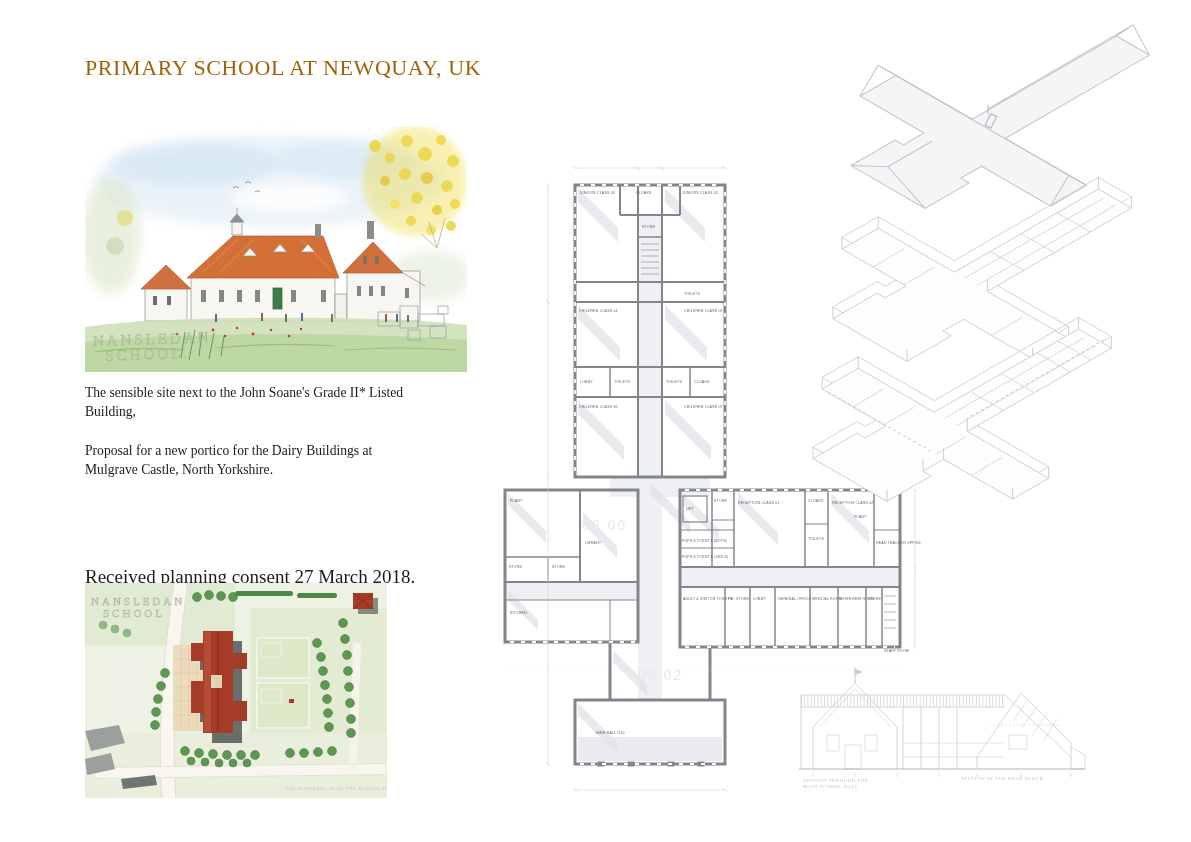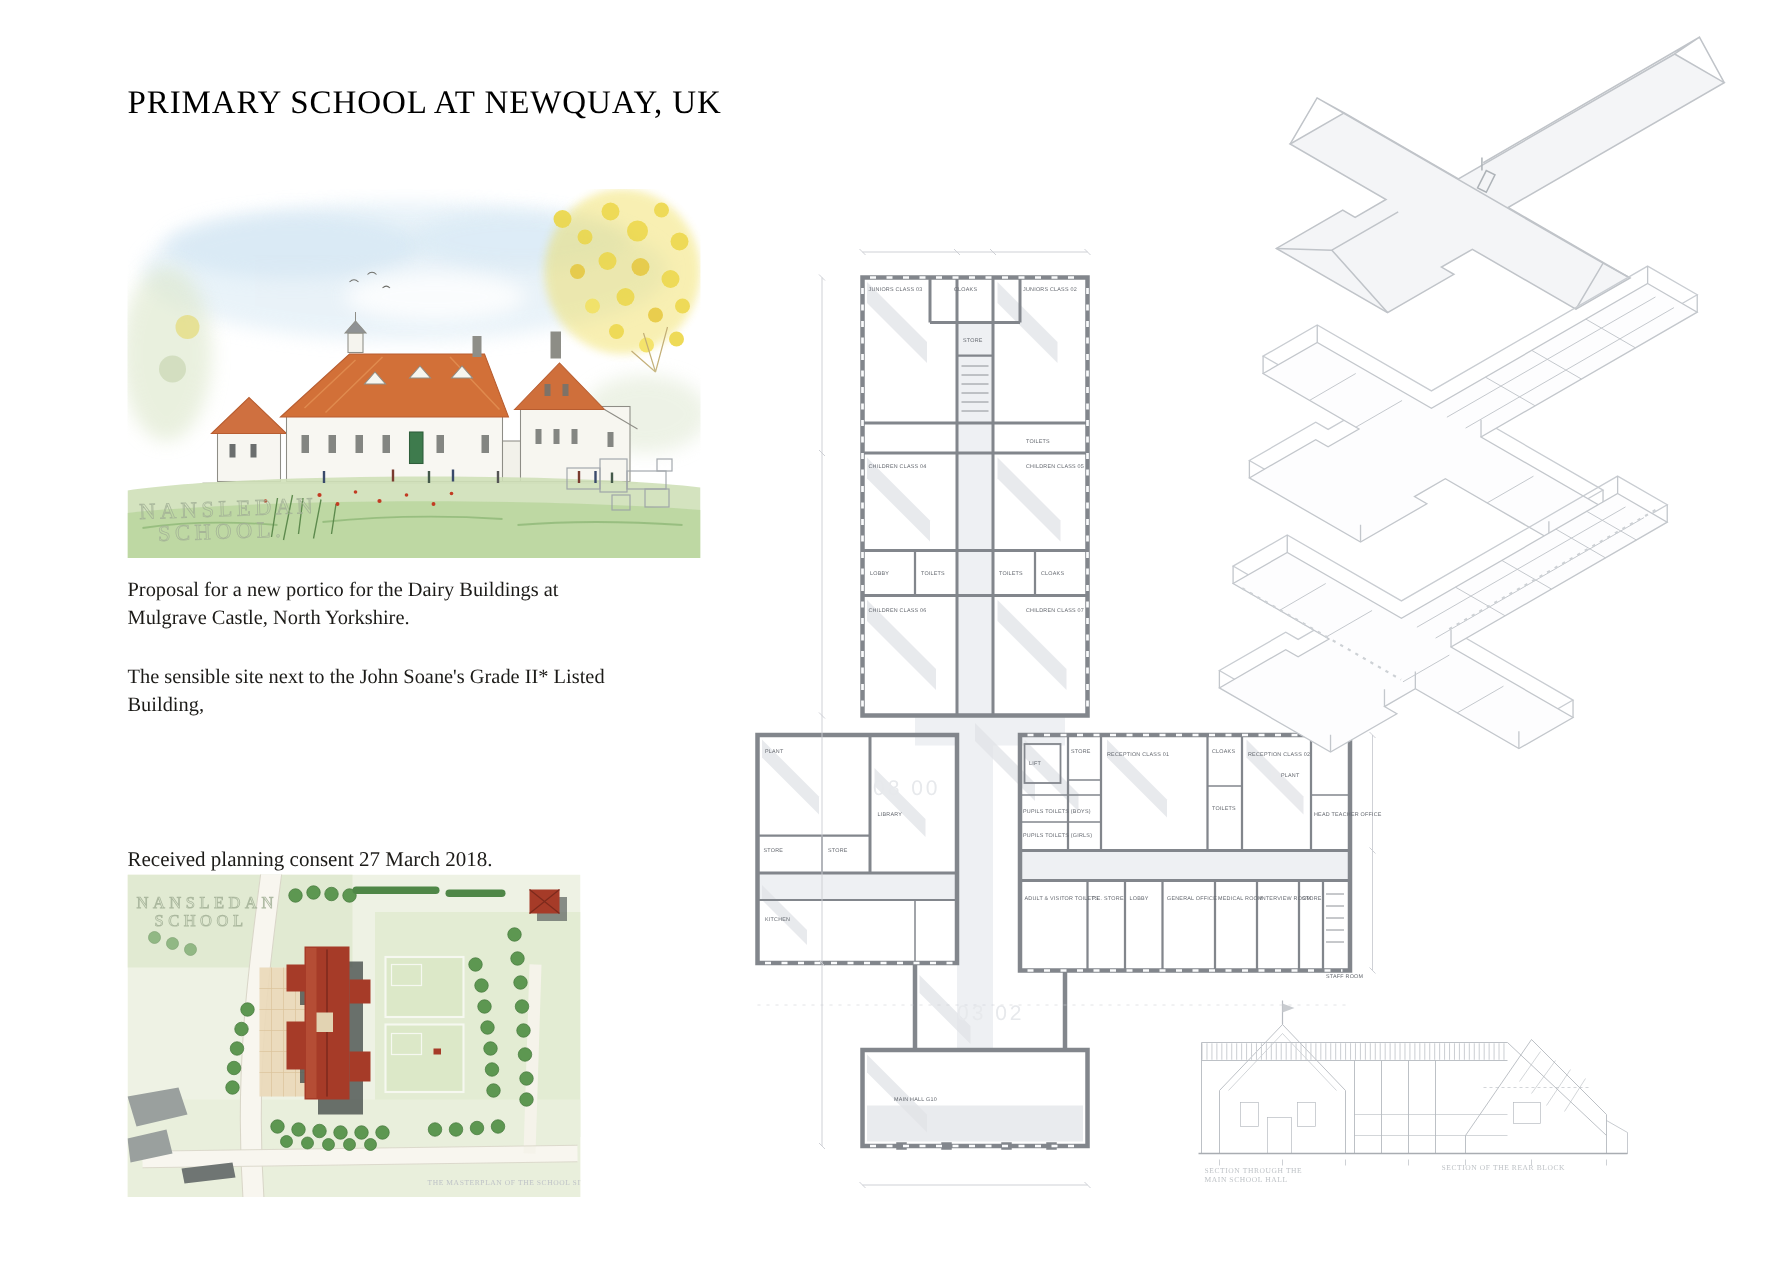--- a/index.html
+++ b/index.html
@@ -1,21 +1,21 @@
 <!DOCTYPE html>
 <html><head>
 <meta charset="utf-8">
 <style>
   html,body{margin:0;padding:0;background:#ffffff;}
   .page{position:relative;width:1191px;height:842px;background:#ffffff;overflow:hidden;
         font-family:"Liberation Serif",serif;color:#1d1c19;}
-  .board-title{position:absolute;left:85px;top:55px;font-size:22px;letter-spacing:.6px;color:#000000;}
+  .board-title{position:absolute;left:85px;top:55px;font-size:22px;letter-spacing:.6px;color:#a16207;}
   .intro{position:absolute;left:85px;top:383px;width:324px;font-size:13.6px;line-height:1.42;color:#1c1b18;}
   .intro p{margin:0 0 19px 0;white-space:pre-wrap;}
-  .consent{position:absolute;left:85px;top:566px;font-size:14px;color:#1c1b18;}
+  .consent{position:absolute;left:85px;top:566px;font-size:19px;color:#1c1b18;}
   svg{position:absolute;display:block;}
   svg text{user-select:none;}
   .plan-label{font-family:"Liberation Sans",sans-serif;font-size:3.6px;fill:#63676e;letter-spacing:.15px;}
   .ghost{font-family:"Liberation Sans",sans-serif;font-size:14px;fill:#e7e9ec;letter-spacing:2px;}
   .wm{font-family:"Liberation Serif",serif;fill:none;stroke:#a2b096;stroke-width:.55;letter-spacing:3px;opacity:.85;}
   .cap{font-family:"Liberation Serif",serif;font-size:5px;fill:#bfc3c7;letter-spacing:.4px;}
 </style>
 </head>
 <body>
 
@@ -145,22 +145,22 @@
       <rect x="0" y="8" width="22" height="14"></rect>
         <rect x="22" y="2" width="18" height="22"></rect>
       <rect x="40" y="10" width="26" height="12"></rect>
         <rect x="52" y="22" width="16" height="12"></rect>
       <rect x="30" y="26" width="12" height="10"></rect>
         <rect x="60" y="2" width="10" height="8"></rect>
     </g>
   </svg>
 
   <div class="intro">
+    <p>The sensible site next to the John Soane's Grade II* Listed Building,</p>
     <p>Proposal for a new portico for the Dairy Buildings at Mulgrave Castle, North Yorkshire.</p>
-    <p>The sensible site next to the John Soane's Grade II* Listed Building,</p>
   </div>
   <div class="consent">Received planning consent 27 March 2018.</div>
 
   <svg style="left:85px;top:583px;" width="302" height="215" viewBox="0 0 302 215">
     <rect width="302" height="215" fill="#eef2e4"></rect>
     <rect x="0" y="0" width="150" height="62" fill="#dfe9cf" opacity=".9"></rect>
     <rect x="165" y="25" width="137" height="150" fill="#e3ecd3"></rect>
     <rect x="0" y="150" width="302" height="65" fill="#e9efdc"></rect>
     <g>
       <path d="M96 -2 C 88 60 78 130 84 216" stroke="#f8f6ef" stroke-width="14" fill="none"></path>

